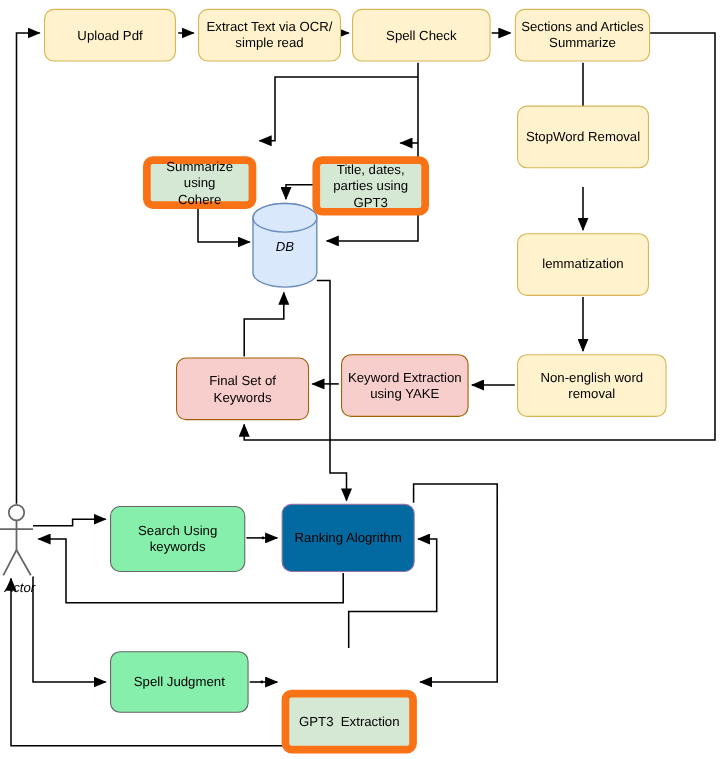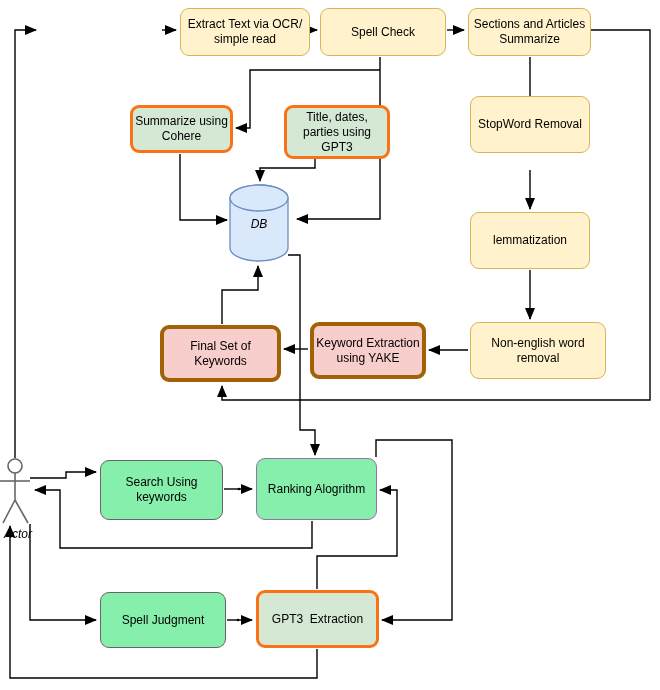--- a/index.html
+++ b/index.html
@@ -8,23 +8,23 @@
     font-family:"Liberation Sans", sans-serif; overflow:hidden;
   }
   #edges { position:absolute; left:0; top:0; z-index:1; }
   .node {
     position:absolute; z-index:2; box-sizing:border-box;
     display:flex; align-items:center; justify-content:center;
     text-align:center; font-size:12px; line-height:1.25; color:#000;
     border-radius:9px; white-space:pre-wrap; padding:2px;
   }
   .yellow { background:#fff2cc; border:1px solid #d6b656; }
-  .green  { background:#d5e8d4; border:3px solid #f97316; }
-  .red    { background:#f8cecc; border:4px solid #a16207; }
-  .purple { background:#86efac; border:1px solid #9673a6;text-align:center; }
+  .green  { background:#d5e8d4; border:7px solid #f97316;margin-top:37px; }
+  .red    { background:#f8cecc; border:1px solid #a16207; }
+  .purple { background:#0369a1; border:1px solid #9673a6;text-align:center; }
   .gray   { background:#86efac; border:1px solid #666666; }
   .plain  { background:transparent; border:none; padding:0;font-style:italic; }
   .edge   { fill:none; stroke:#000; stroke-width:1.4; }
   .figure { stroke:#666; stroke-width:1.6; fill:none; }
 </style>
 </head>
 <body>
 
 <div id="canvas">
 
@@ -71,20 +71,21 @@
 
     <g>
       <circle class="figure" cx="15" cy="466" r="7"></circle>
       <line class="figure" x1="15" y1="473" x2="15" y2="500"></line>
       <line class="figure" x1="0" y1="481" x2="30" y2="481"></line>
       <line class="figure" x1="15" y1="500" x2="3" y2="523"></line>
       <line class="figure" x1="15" y1="500" x2="28" y2="523"></line>
     </g>
   </svg>
 
+  <div class="node yellow" style="left:40px;top:8px;width:120px;height:48px">Upload Pdf</div>
 
   <div class="node yellow" style="left:180px;top:8px;width:130px;height:48px">Extract Text via OCR/
 simple read</div>
 
   <div class="node yellow" style="left:320px;top:8px;width:126px;height:48px">Spell Check</div>
 
   <div class="node yellow" style="left:468px;top:8px;width:123px;height:48px">Sections and Articles
 Summarize</div>
 
   <div class="node yellow" style="left:470px;top:96px;width:120px;height:57px">StopWord Removal</div>

